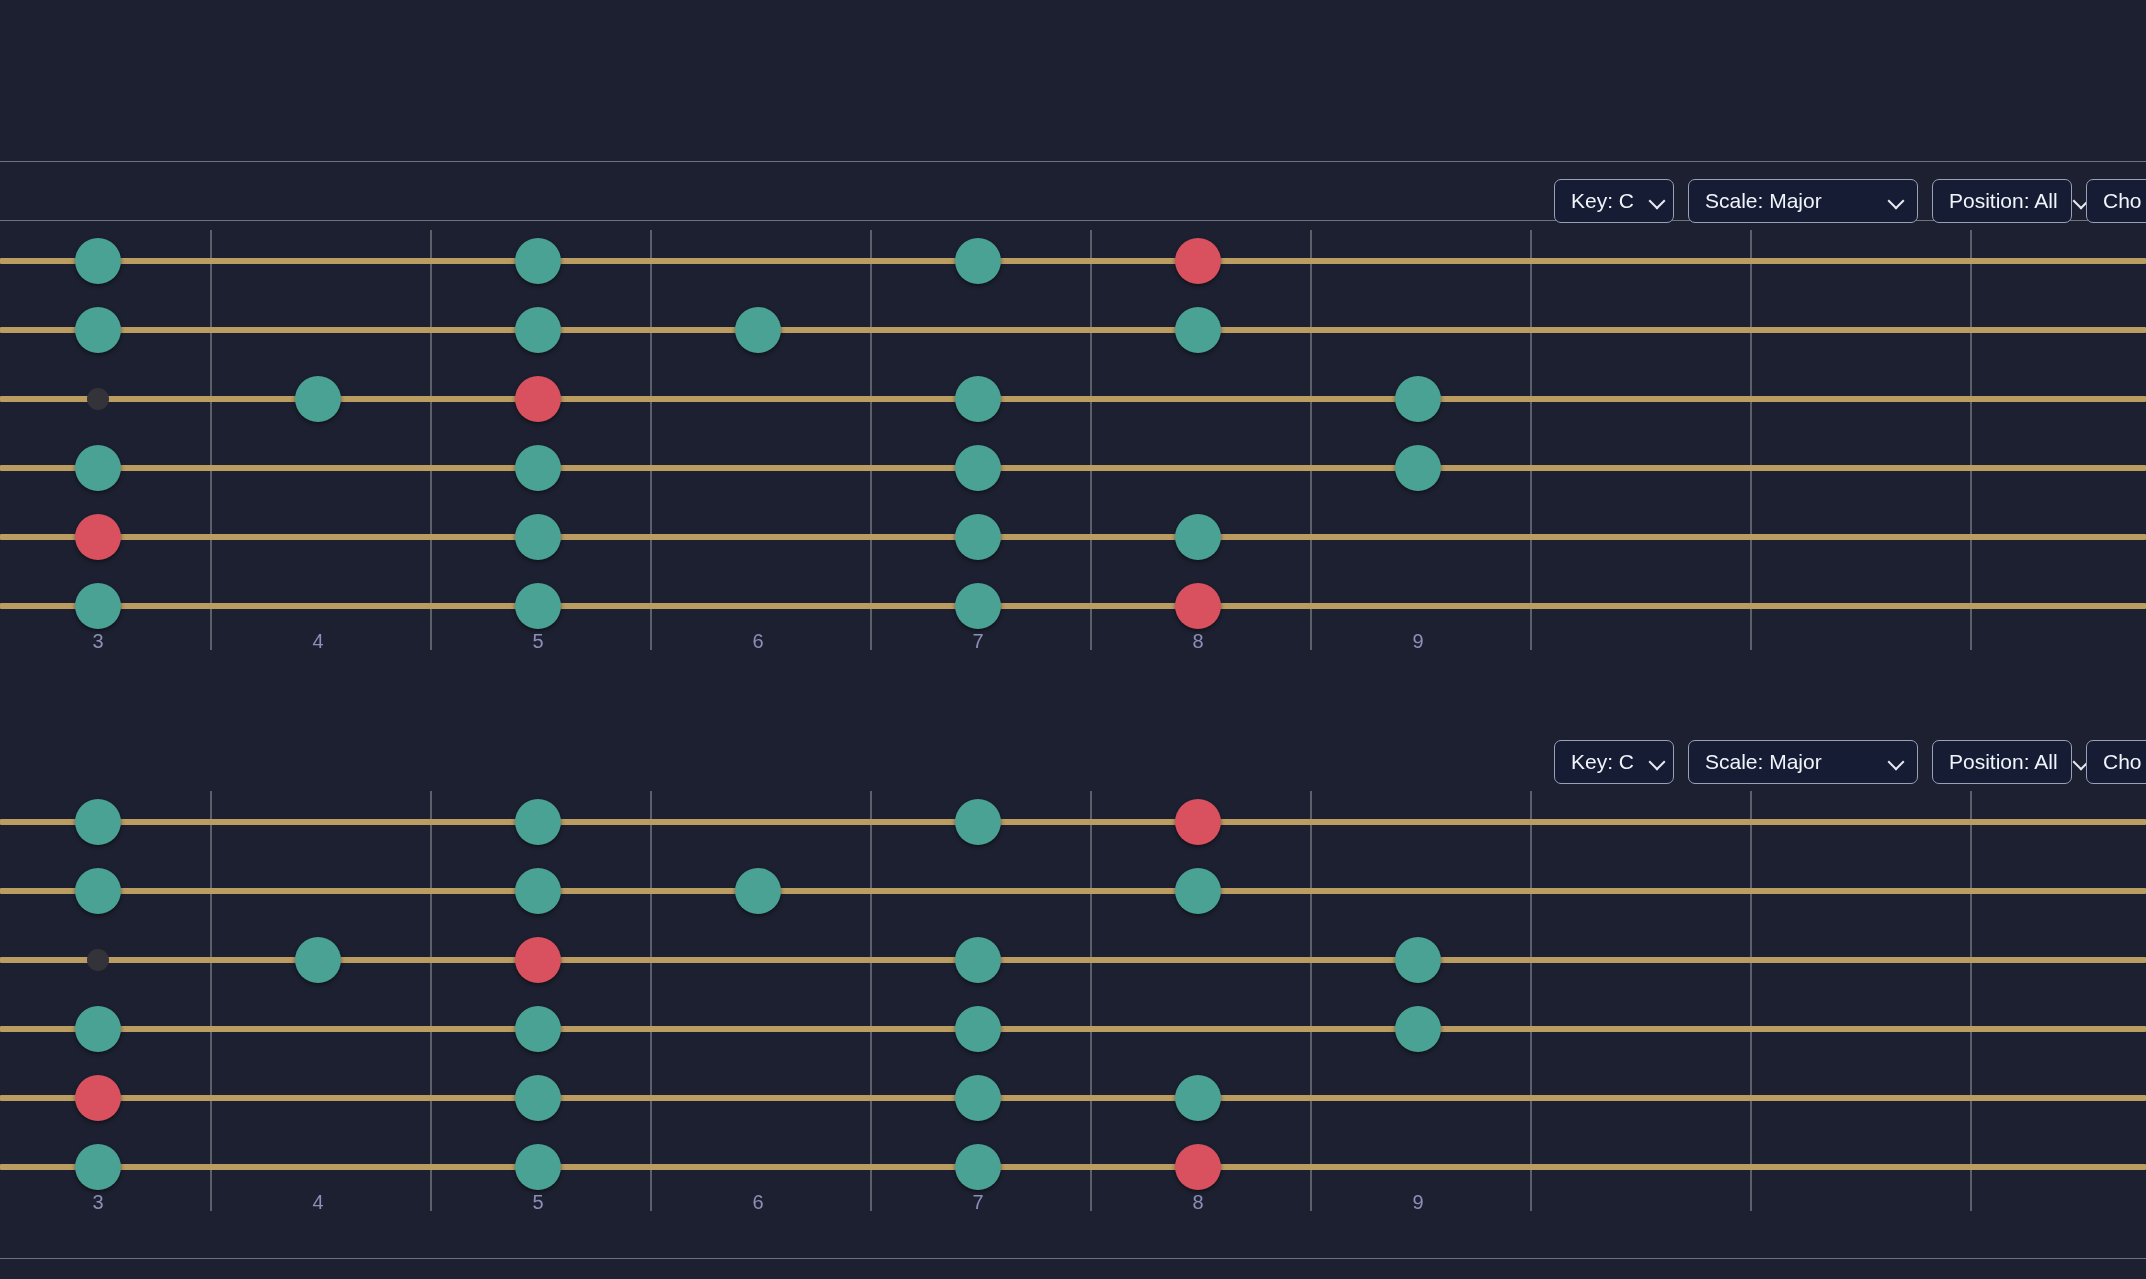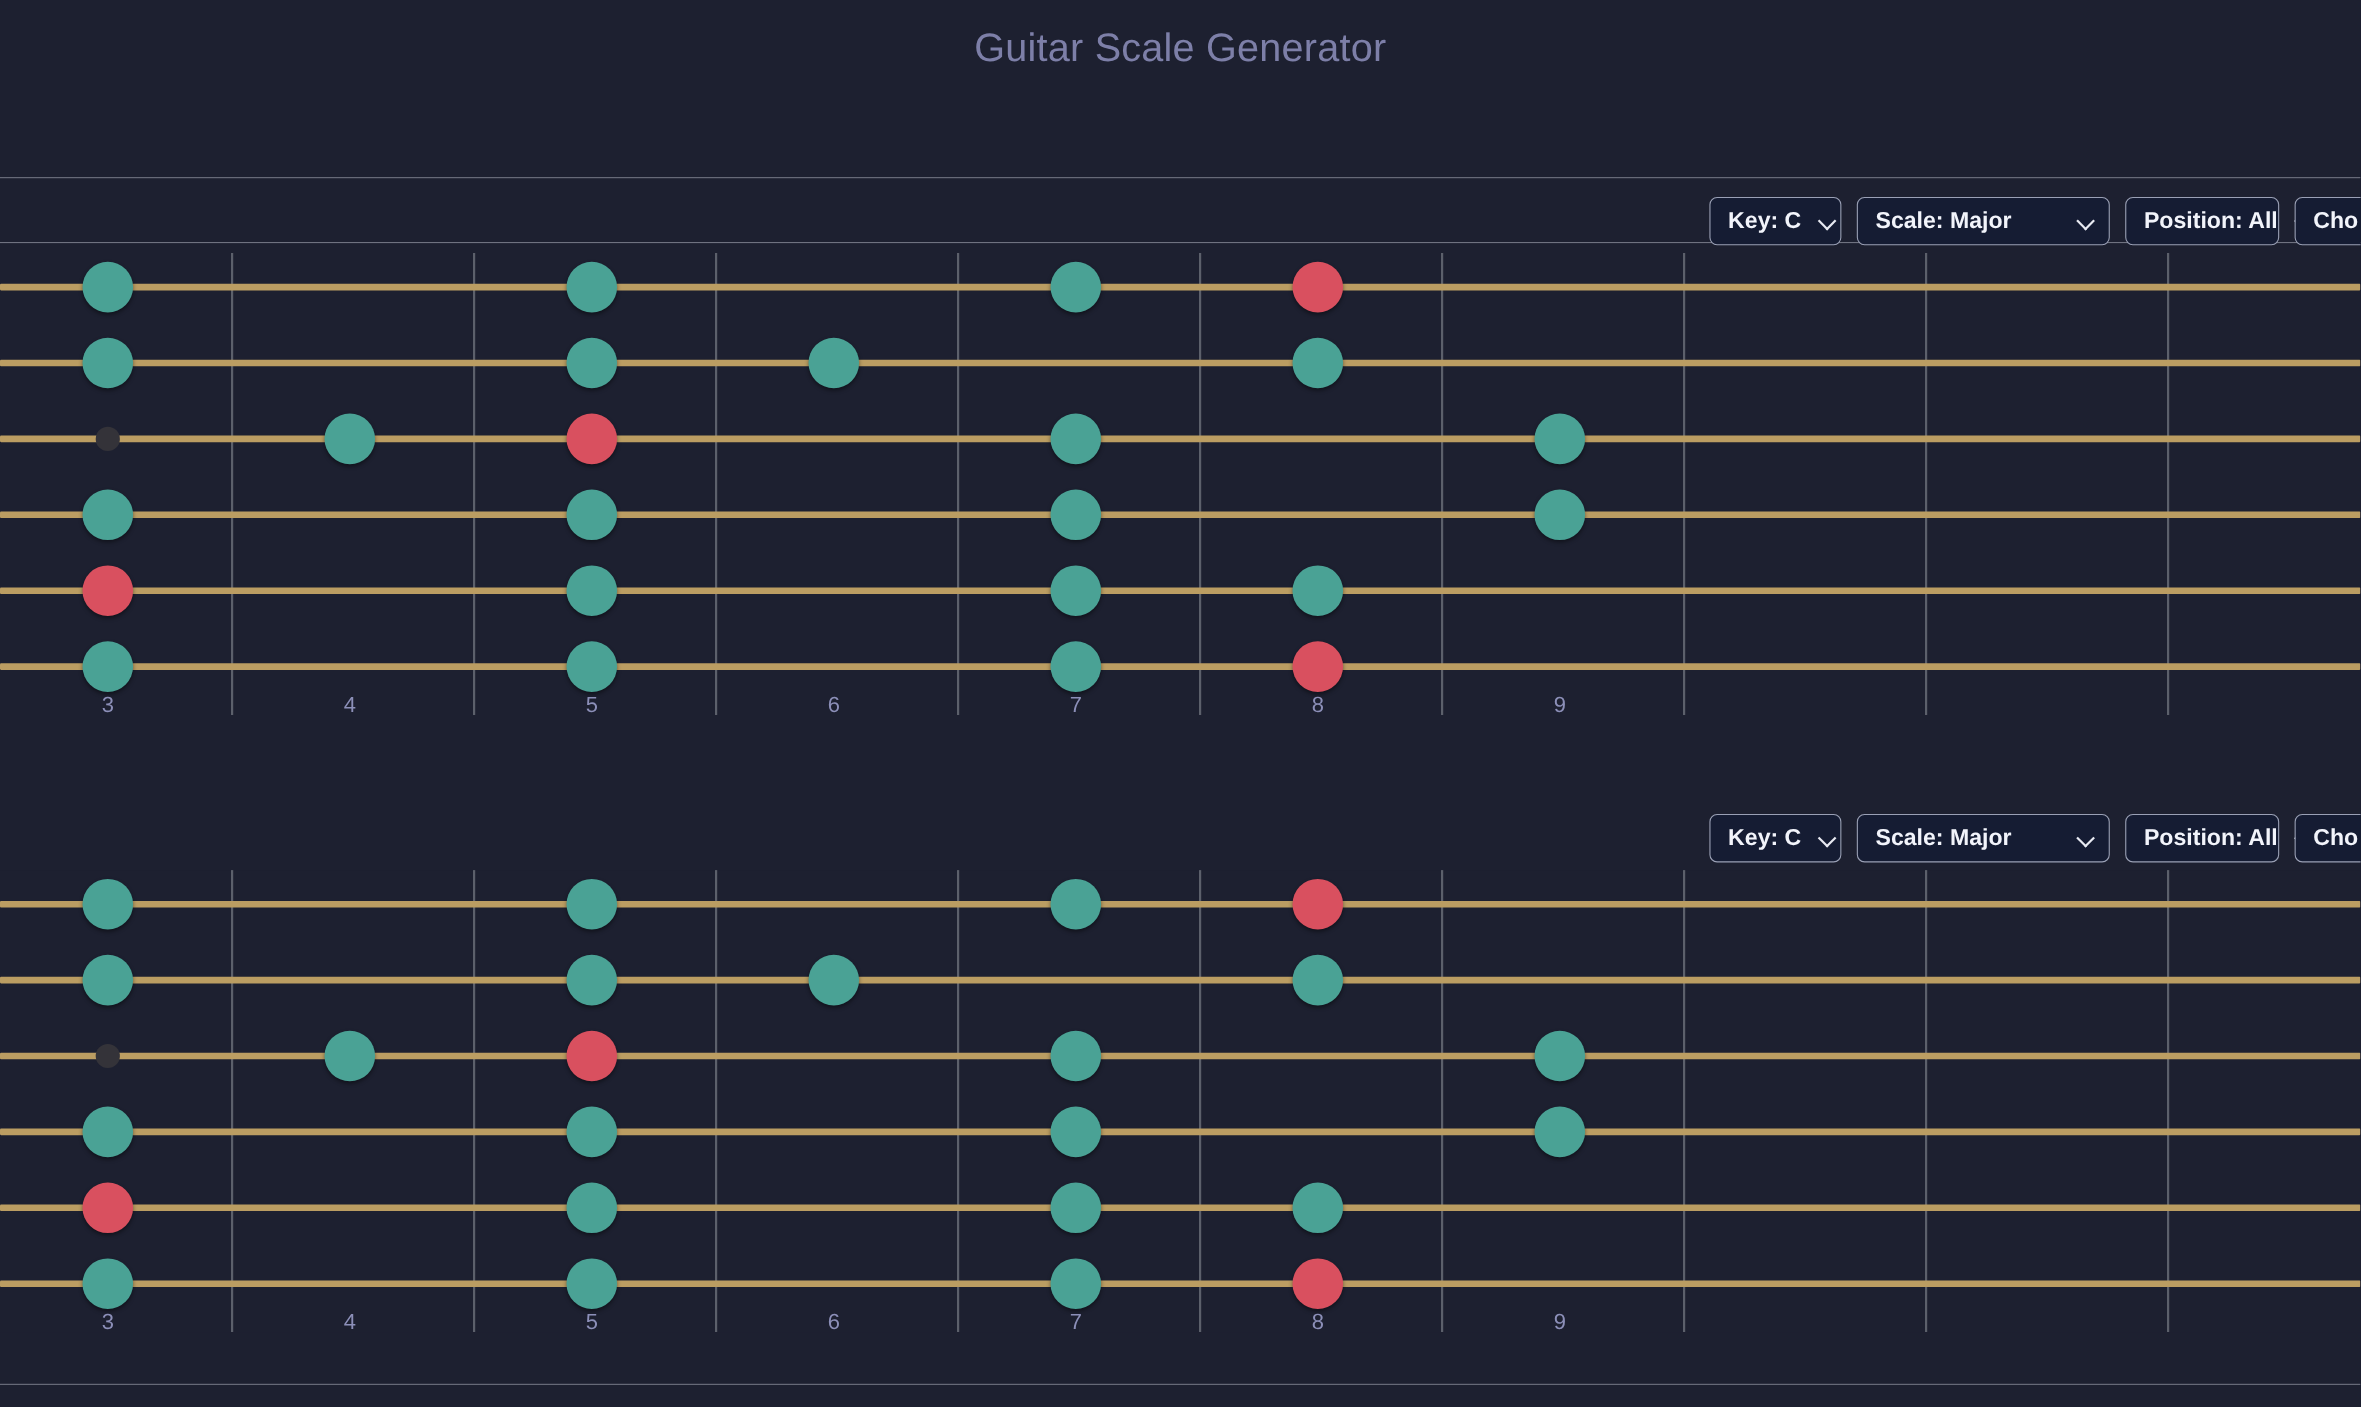--- a/index.html
+++ b/index.html
@@ -54,21 +54,21 @@
     border: 1px solid #9aa0b5;
     border-radius: 7px;
     display: flex;
     align-items: center;
     padding: 0 12px 0 16px;
     color: #f2f4fb;
     font-size: 21px;
     white-space: nowrap;
     flex: 0 0 auto;
   }
-  .select-box .sel-label { margin-right: 16px; font-weight: bold; }
+  .select-box .sel-label { margin-right: 16px; }
   .chev {
     width: 16px; height: 16px; flex: 0 0 auto;
     margin-left: auto;
     position: relative;
   }
   .chev::before {
     content: "";
     position: absolute;
     left: 1px; top: 2px;
     width: 10px; height: 10px;
@@ -120,21 +120,20 @@
     background: #343339;
     width: 22px; height: 22px;
     box-shadow: none;
   }
 </style>
 </head>
 <body>
 
 <div class="page">
 
-  <div class="app-title">Guitar Scale Generator</div>
 
   <div id="rules-layer">
       <div class="hrule" style="top: 161px;"></div>
       <div class="hrule" style="top: 220px;"></div>
       <div class="hrule" style="top: 1258px;"></div>
     </div>
 
   <div class="panel" id="panel-0">
       <div class="controls-row">
         <div class="ctrl-spacer"></div>

